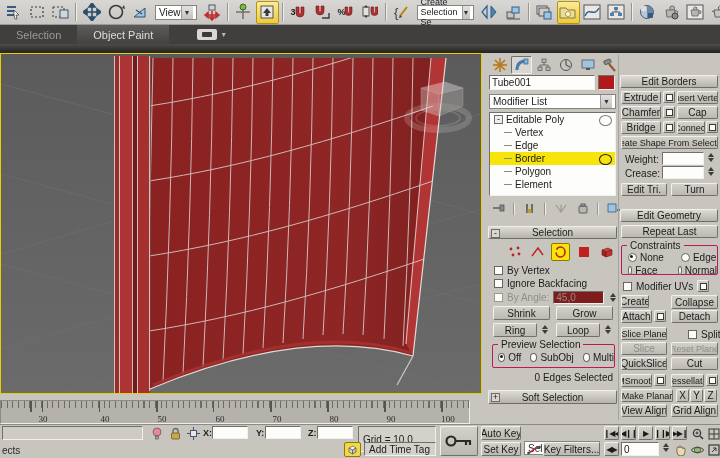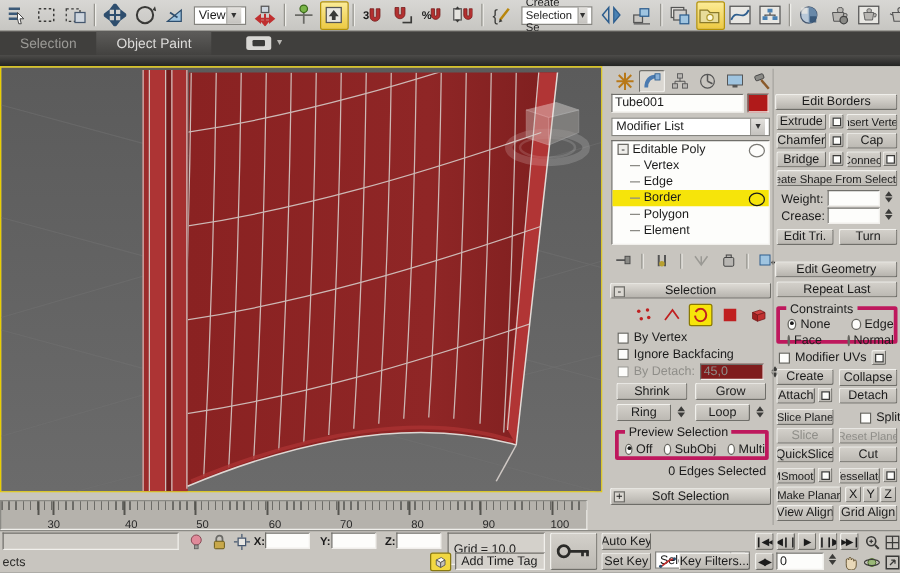--- a/index.html
+++ b/index.html
@@ -39,40 +39,40 @@
       display:flex;align-items:center;justify-content:center;}
   .sq::after{content:"";width:5px;height:5px;border:1px solid #3a3a38;background:#fdfdfb;}
   .hdr{background:linear-gradient(#dedbd5,#b6b3ad);border:1px solid;
        border-color:#efeeea #6e6d68 #6e6d68 #efeeea;border-radius:2px;box-sizing:border-box;
        display:flex;align-items:center;justify-content:center;font-size:10px;}
   .hbox{position:absolute;left:2px;top:2px;width:9px;height:9px;border:1px solid #6e6d68;
         background:#dad7d1;font-size:9px;line-height:7px;text-align:center;box-sizing:border-box;}
   .field{background:#fdfdfb;border:1px solid;border-color:#706f6a #f1f0ec #f1f0ec #706f6a;
          box-sizing:border-box;display:flex;align-items:center;padding:0 2px;}
   .sunk{background:#cecbc5;border:1px solid;border-color:#706f6a #f1f0ec #f1f0ec #706f6a;box-sizing:border-box;}
-  .grp{border:3px solid #be185d;border-radius:2px;box-sizing:border-box;}
+  .grp{border:1px solid #be185d;border-radius:2px;box-sizing:border-box;}
   .grpt{position:absolute;top:-6px;left:5px;background:#c8c5bf;padding:0 3px;}
   .radio{width:9px;height:9px;border-radius:50%;border:1px solid #66655f;background:#fdfdfb;
          display:inline-block;position:relative;vertical-align:-1px;box-sizing:border-box;}
   .radio.on::after{content:"";position:absolute;left:1px;top:1px;width:3px;height:3px;border-radius:50%;background:#1b1b1b;}
   .chk{width:9px;height:9px;border:1px solid #66655f;background:#fdfdfb;display:inline-block;
        vertical-align:-1px;box-sizing:border-box;}
   .chk.dis{border-color:#9a9993;}
   .spin{width:10px;display:inline-flex;flex-direction:column;gap:1px;align-items:center;}
   .spin i{display:block;width:0;height:0;border-left:3px solid transparent;border-right:3px solid transparent;}
   .spin .up{border-bottom:4px solid #3c3c3a;}
   .spin .dn{border-top:4px solid #3c3c3a;}
   .lbl{white-space:nowrap;}
   .stackrow{height:13px;display:flex;align-items:center;padding-left:4px;position:relative;}
   .stackrow .dash{width:8px;height:1px;background:#8b8a85;margin-right:3px;}
   .stackrow.sel{background:#f6e40a;}
   .loopico{width:11px;height:9px;border:1.5px solid #7a7974;border-radius:50%;position:absolute;right:3px;top:2px;}
   .loopico.yel{border-color:#1b1b1b;background:#f6e40a;}
   .pb{font-size:8px;letter-spacing:-1px;}
-  .ticknum{position:absolute;top:13px;transform:translateX(-50%);font-size:9px;color:#2b2b2b;}
+  .ticknum{position:absolute;top:13px;transform:translateX(-50%);font-size:9px;color:#2b2b2b;font-family:Liberation Serif, serif;}
 </style>
 </head>
 <body>
 
 <div id="app">
 
   <div class="abs tbar">
     <div class="tbtn">
       <svg width="16" height="16">
           <g stroke="#3c5a78" stroke-width="2">
@@ -529,21 +529,21 @@
   <div class="abs" style="left:494px;top:265px;display:flex;align-items:center;gap:4px;">
     <span class="chk"></span>
     <span class="lbl">By Vertex</span>
   </div>
   <div class="abs" style="left:494px;top:278px;display:flex;align-items:center;gap:4px;">
     <span class="chk"></span>
     <span class="lbl">Ignore Backfacing</span>
   </div>
   <div class="abs" style="left:494px;top:291px;display:flex;align-items:center;gap:4px;color:#8f8e89;">
     <span class="chk dis"></span>
-    <span class="lbl">By Detach:</span>
+    <span class="lbl">By Angle:</span>
     <span class="field" style="width:51px;height:13px;color:#8f8e89;background:#7f1d1d;">
         <span>45,0</span>
       </span>
     <span class="spin">
         <i class="up"></i>
         <i class="dn"></i>
       </span>
   </div>
   <div class="abs btn" style="left:493px;top:306px;width:57px;height:14px;">
       <span>Shrink</span>
@@ -652,21 +652,21 @@
       <span>Face</span>
       <span class="radio" style="margin-left:17px;"></span>
       <span>Normal</span>
     </div>
   </div>
   <div class="abs" style="left:623px;top:280px;display:flex;align-items:center;gap:4px;">
     <span class="chk"></span>
     <span class="lbl">Modifier UVs</span>
     <span class="sq"></span>
   </div>
-  <div class="abs btn" style="left:621px;top:295px;width:46px;height:13px;">
+  <div class="abs btn" style="left:621px;top:295px;width:28px;height:13px;">
       <span>Create</span>
     </div>
   <div class="abs btn" style="left:671px;top:295px;width:47px;height:14px;">
       <span>Collapse</span>
     </div>
   <div class="abs btn" style="left:621px;top:310px;width:31px;height:13px;">
       <span>Attach</span>
     </div>
   <div class="abs sq" style="left:654px;top:310px;"></div>
   <div class="abs btn" style="left:671px;top:310px;width:47px;height:13px;">

